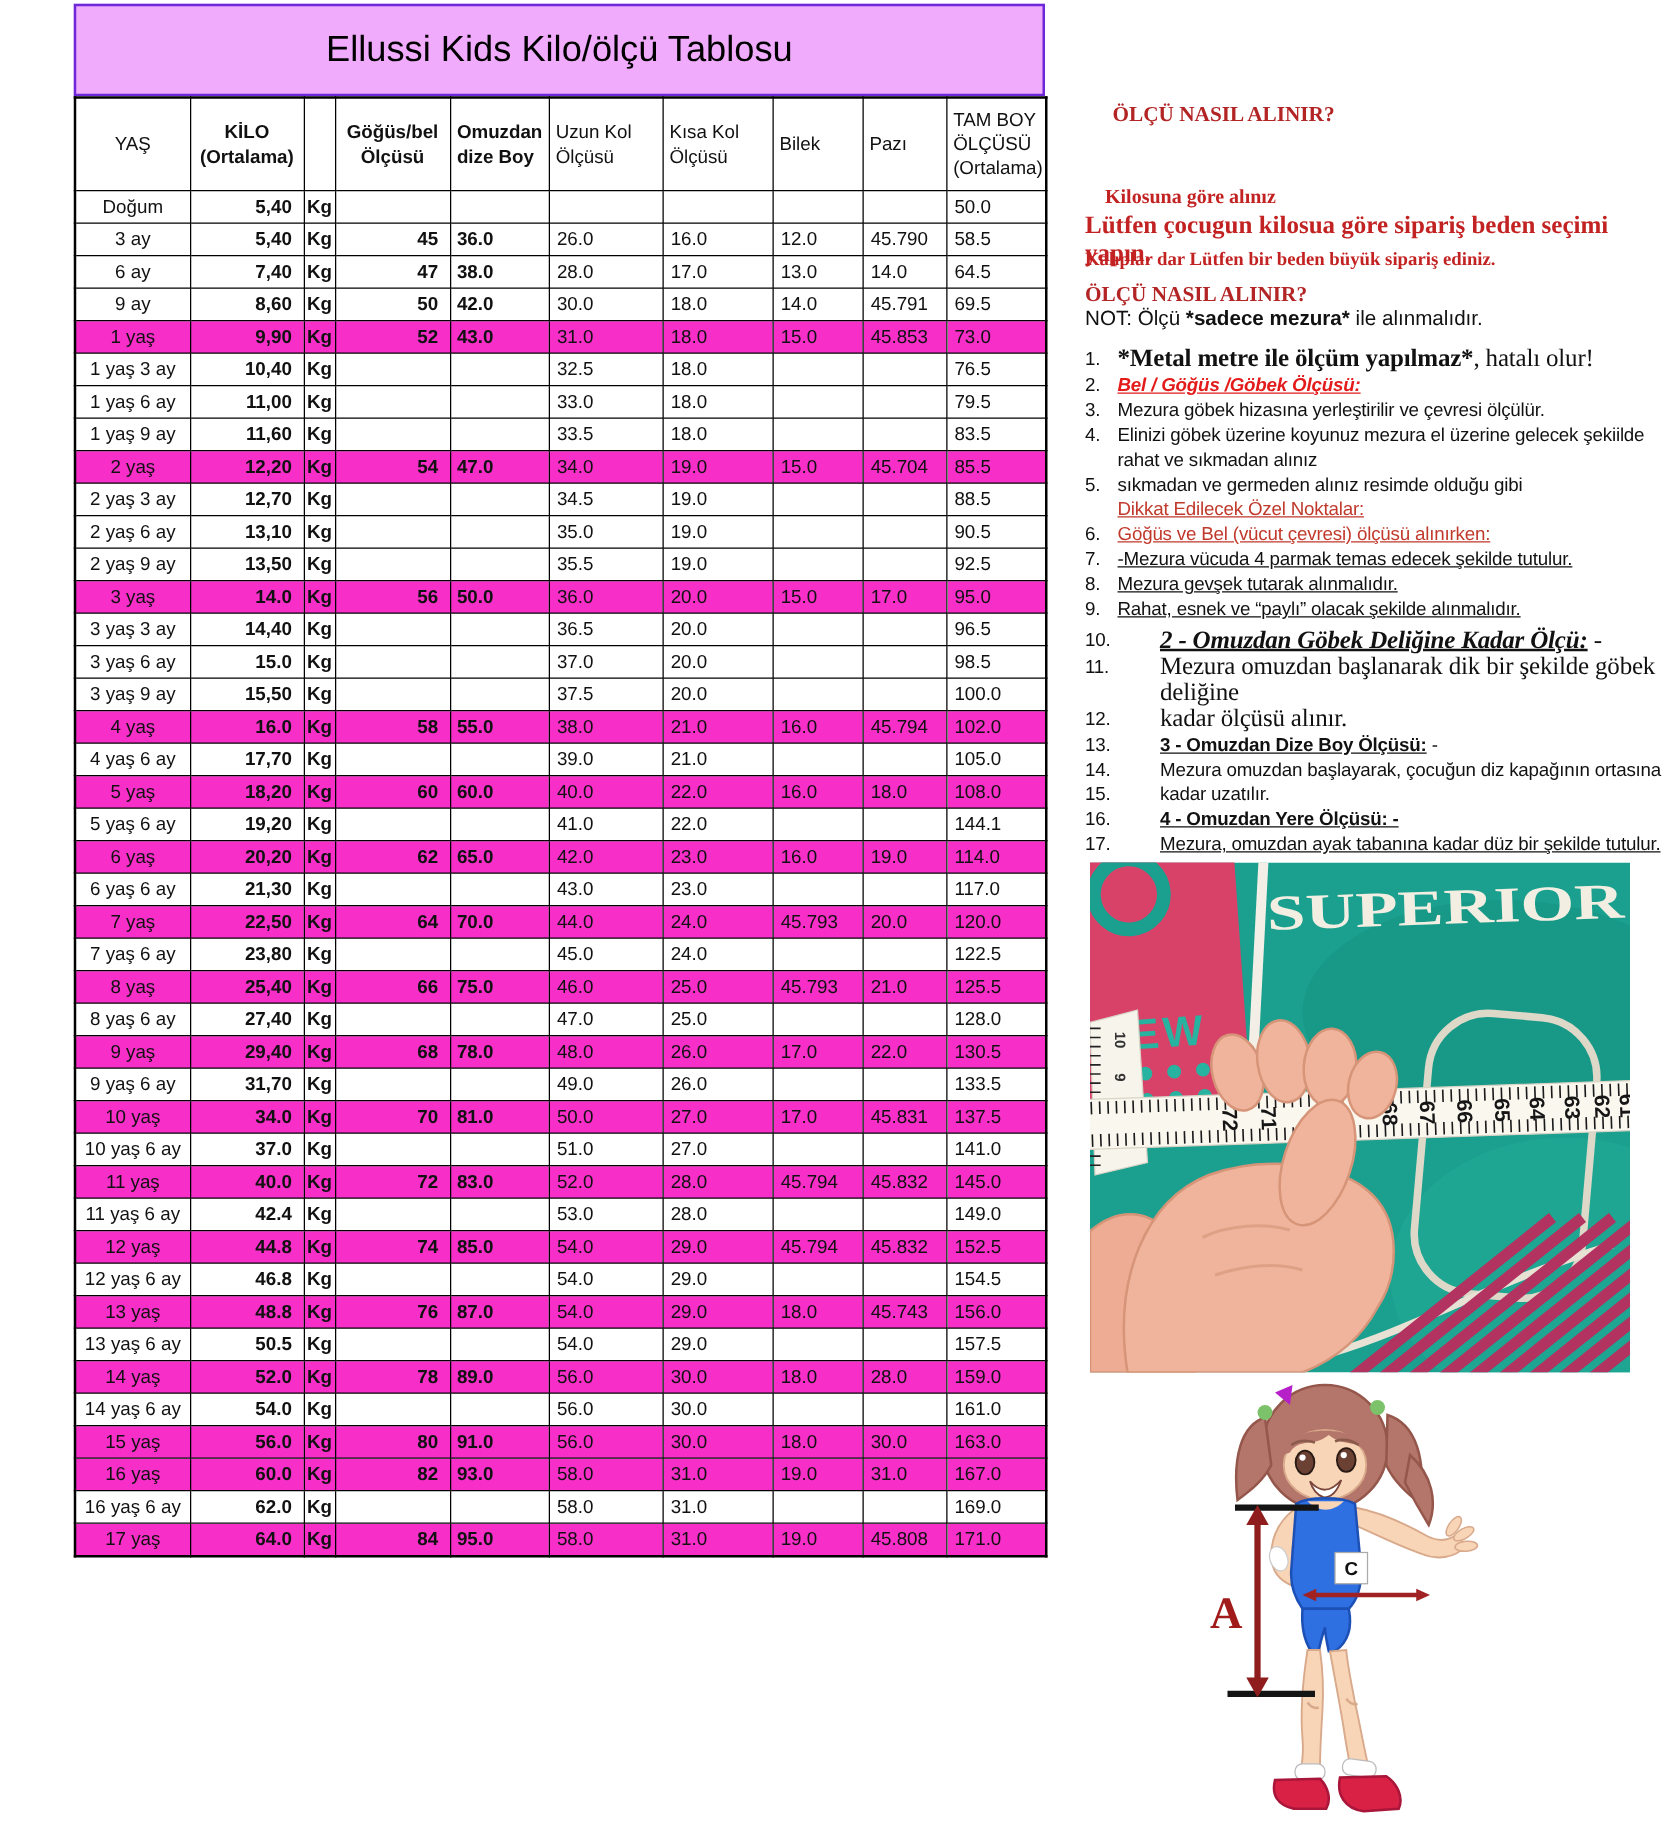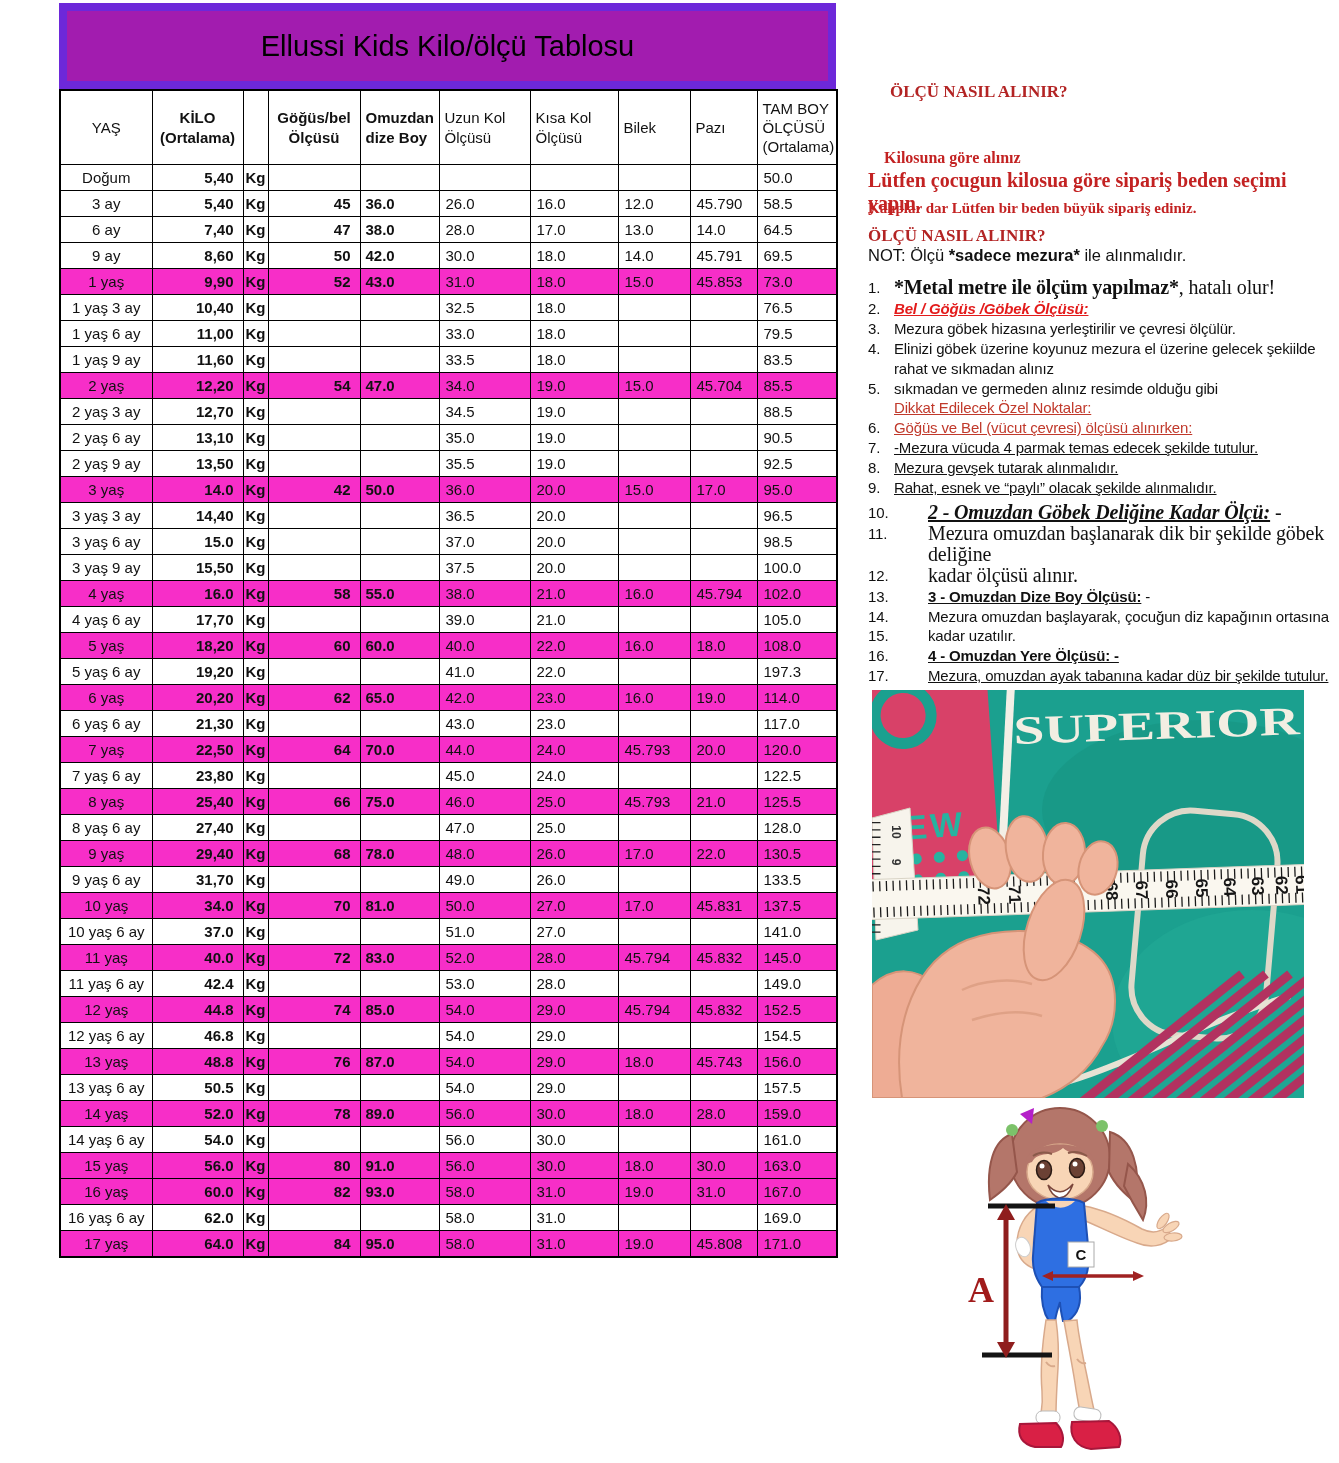--- a/index.html
+++ b/index.html
@@ -3,22 +3,22 @@
 <meta charset="utf-8">
 <style>
   html,body{margin:0;padding:0;}
   body{
     width:1339px;height:1463px;position:relative;background:#fff;overflow:hidden;
     font-family:"Liberation Sans",sans-serif;color:#111;
   }
   
   .tblwrap{position:absolute;left:59px;top:3px;width:777px;}
   .chart-title{
-    border:8px solid #6d28d9;height:70px;display:flex;align-items:center;justify-content:center;
-    font-size:29px;color:#000;background:#a21caf;
+    border:2px solid #6d28d9;height:70px;display:flex;align-items:center;justify-content:center;
+    font-size:29px;color:#000;background:#f0abfc;
   }
   table.size{border-collapse:collapse;table-layout:fixed;width:777px;border:2px solid #000;background:#fff;}
   table.size th,table.size td{border:1px solid #000;}
   table.size th{
     height:69px;font-size:15px;font-weight:400;line-height:1.28;padding:2px 5px;
     text-align:left;vertical-align:middle;white-space:normal;
   }
   table.size th.c{text-align:center;}
   table.size th.b{font-weight:700;}
   table.size td{
@@ -230,21 +230,21 @@
           <td>35.5</td>
           <td>19.0</td>
           <td></td>
           <td></td>
           <td>92.5</td>
         </tr>
         <tr class="hl">
           <td>3 yaş</td>
           <td>14.0</td>
           <td>Kg</td>
-          <td>42</td>
+          <td>56</td>
           <td>50.0</td>
           <td>36.0</td>
           <td>20.0</td>
           <td>15.0</td>
           <td>17.0</td>
           <td>95.0</td>
         </tr>
         <tr>
           <td>3 yaş 3 ay</td>
           <td>14,40</td>
@@ -320,21 +320,21 @@
         <tr>
           <td>5 yaş 6 ay</td>
           <td>19,20</td>
           <td>Kg</td>
           <td></td>
           <td></td>
           <td>41.0</td>
           <td>22.0</td>
           <td></td>
           <td></td>
-          <td>197.3</td>
+          <td>144.1</td>
         </tr>
         <tr class="hl">
           <td>6 yaş</td>
           <td>20,20</td>
           <td>Kg</td>
           <td>62</td>
           <td>65.0</td>
           <td>42.0</td>
           <td>23.0</td>
           <td>16.0</td>

